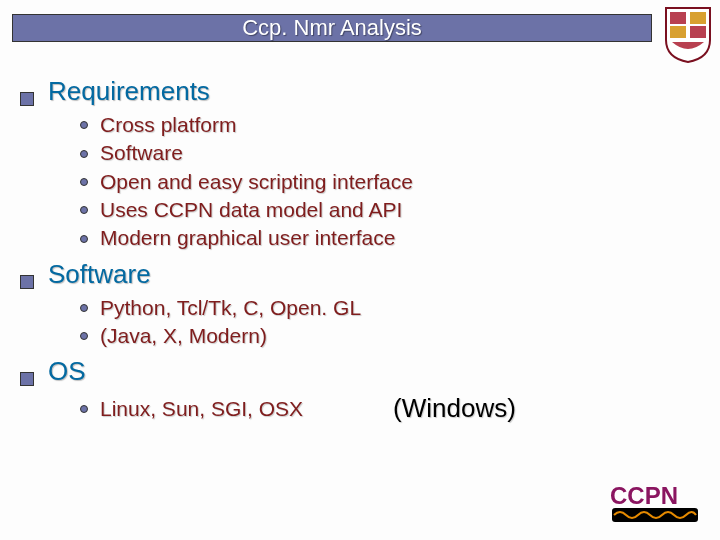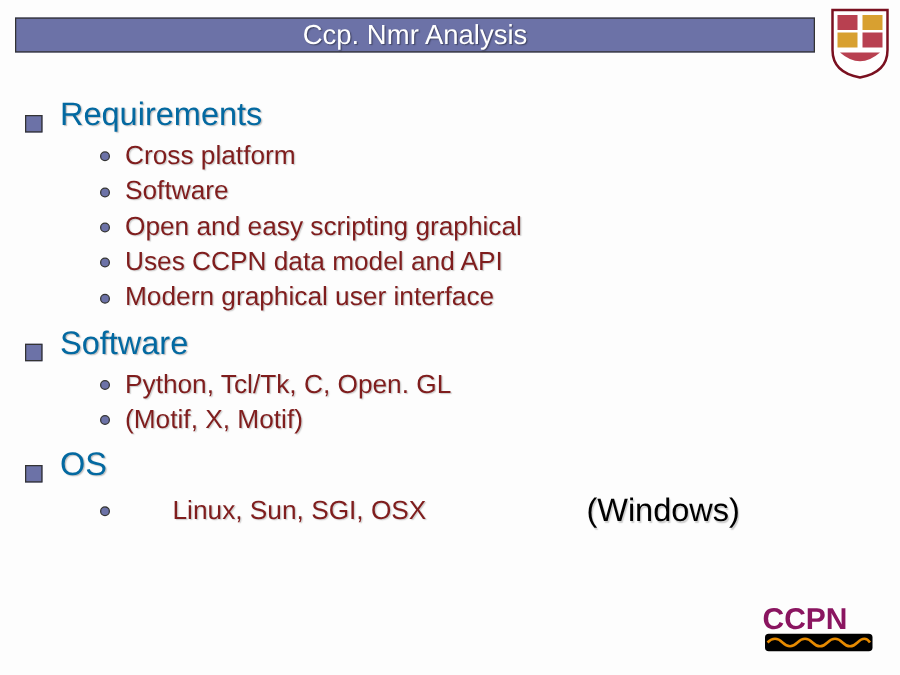--- a/index.html
+++ b/index.html
@@ -76,21 +76,21 @@
     border: 1px solid #333;
     border-radius: 50%;
     margin-right: 12px;
     flex: 0 0 auto;
   }
   .sub-text {
     font-size: 21px;
     color: #7f1d1d;
     text-shadow: 1px 1px 1px rgba(0,0,0,0.2);
   }
-  .os-row { display:flex; align-items:center;gap:38px; }
+  .os-row { display:flex; align-items:center; }
   .windows {
     margin-left: 90px;
     font-size: 26px;
     text-shadow: 1px 1px 1px rgba(0,0,0,0.2);
   }
   .logo-br {
     position: absolute;
     bottom: 10px;
     right: 14px;
     margin-top: 20px;
@@ -124,21 +124,21 @@
     <div class="sub-item">
         <div class="dot"></div>
         <span class="sub-text">Cross platform</span>
       </div>
     <div class="sub-item">
         <div class="dot"></div>
         <span class="sub-text">Software</span>
       </div>
     <div class="sub-item">
         <div class="dot"></div>
-        <span class="sub-text">Open and easy scripting graphical</span>
+        <span class="sub-text">Open and easy scripting interface</span>
       </div>
     <div class="sub-item">
         <div class="dot"></div>
         <span class="sub-text">Uses CCPN data model and API</span>
       </div>
     <div class="sub-item">
         <div class="dot"></div>
         <span class="sub-text">Modern graphical user interface</span>
       </div>
   </div>
@@ -147,21 +147,21 @@
     <div class="sq-bullet"></div>
     <div class="section-title">Software</div>
   </div>
   <div class="sub-list">
     <div class="sub-item">
         <div class="dot"></div>
         <span class="sub-text">Python, Tcl/Tk, C, Open. GL</span>
       </div>
     <div class="sub-item">
         <div class="dot"></div>
-        <span class="sub-text">(Motif, X, Motif)</span>
+        <span class="sub-text">(Java, X, Modern)</span>
       </div>
   </div>
 
   <div class="section">
     <div class="sq-bullet"></div>
     <div class="section-title">OS</div>
   </div>
   <div class="sub-list">
     <div class="sub-item os-row">
       <div class="dot"></div>

